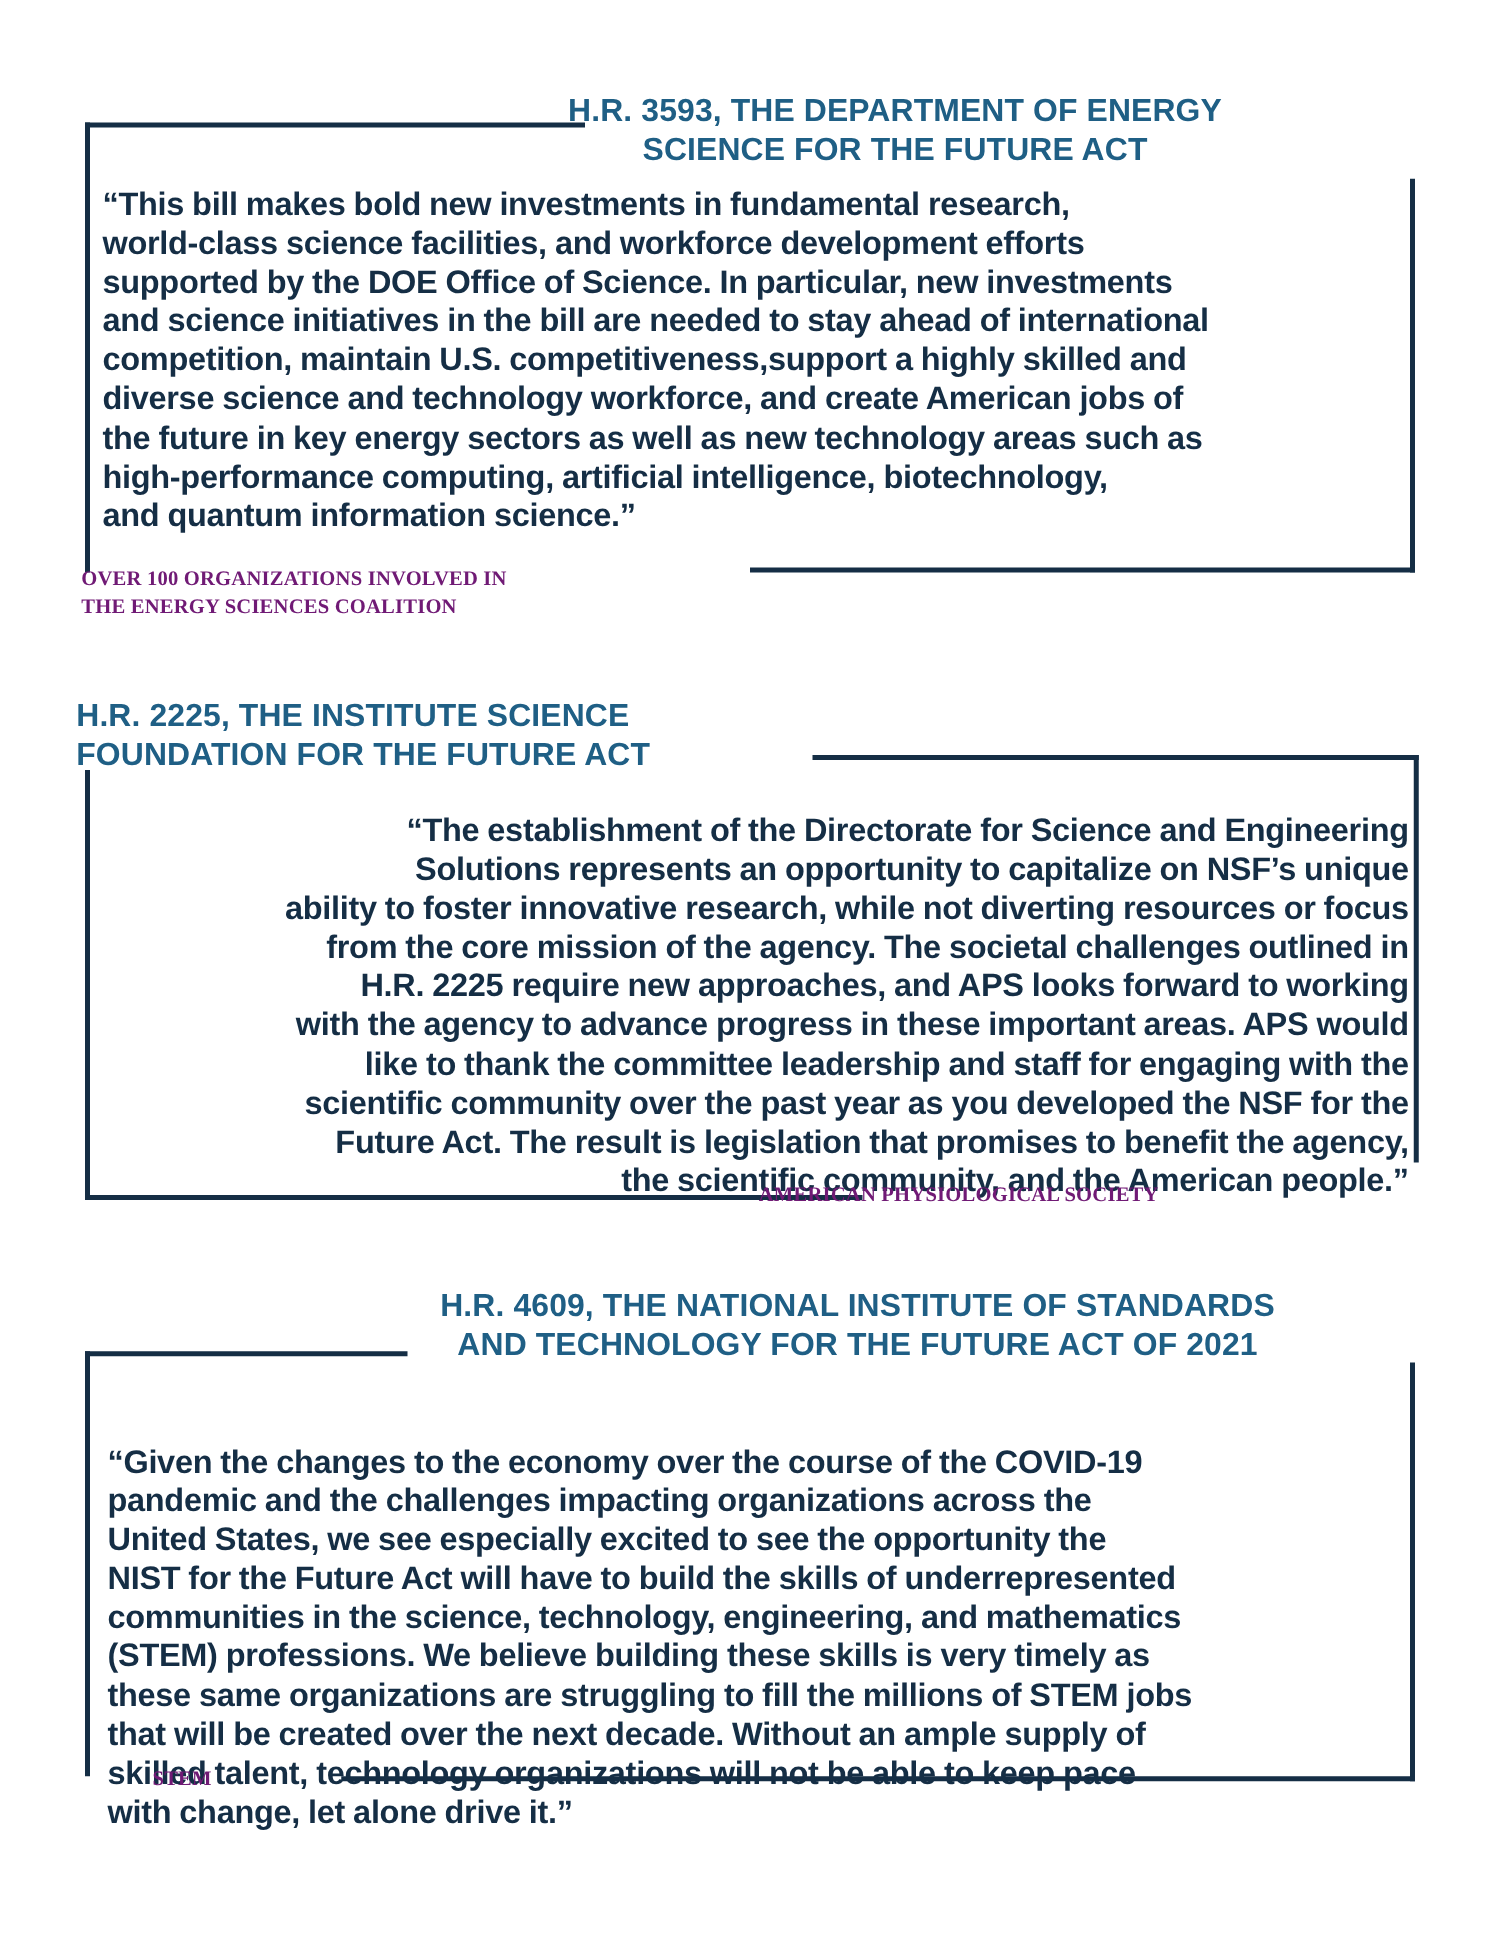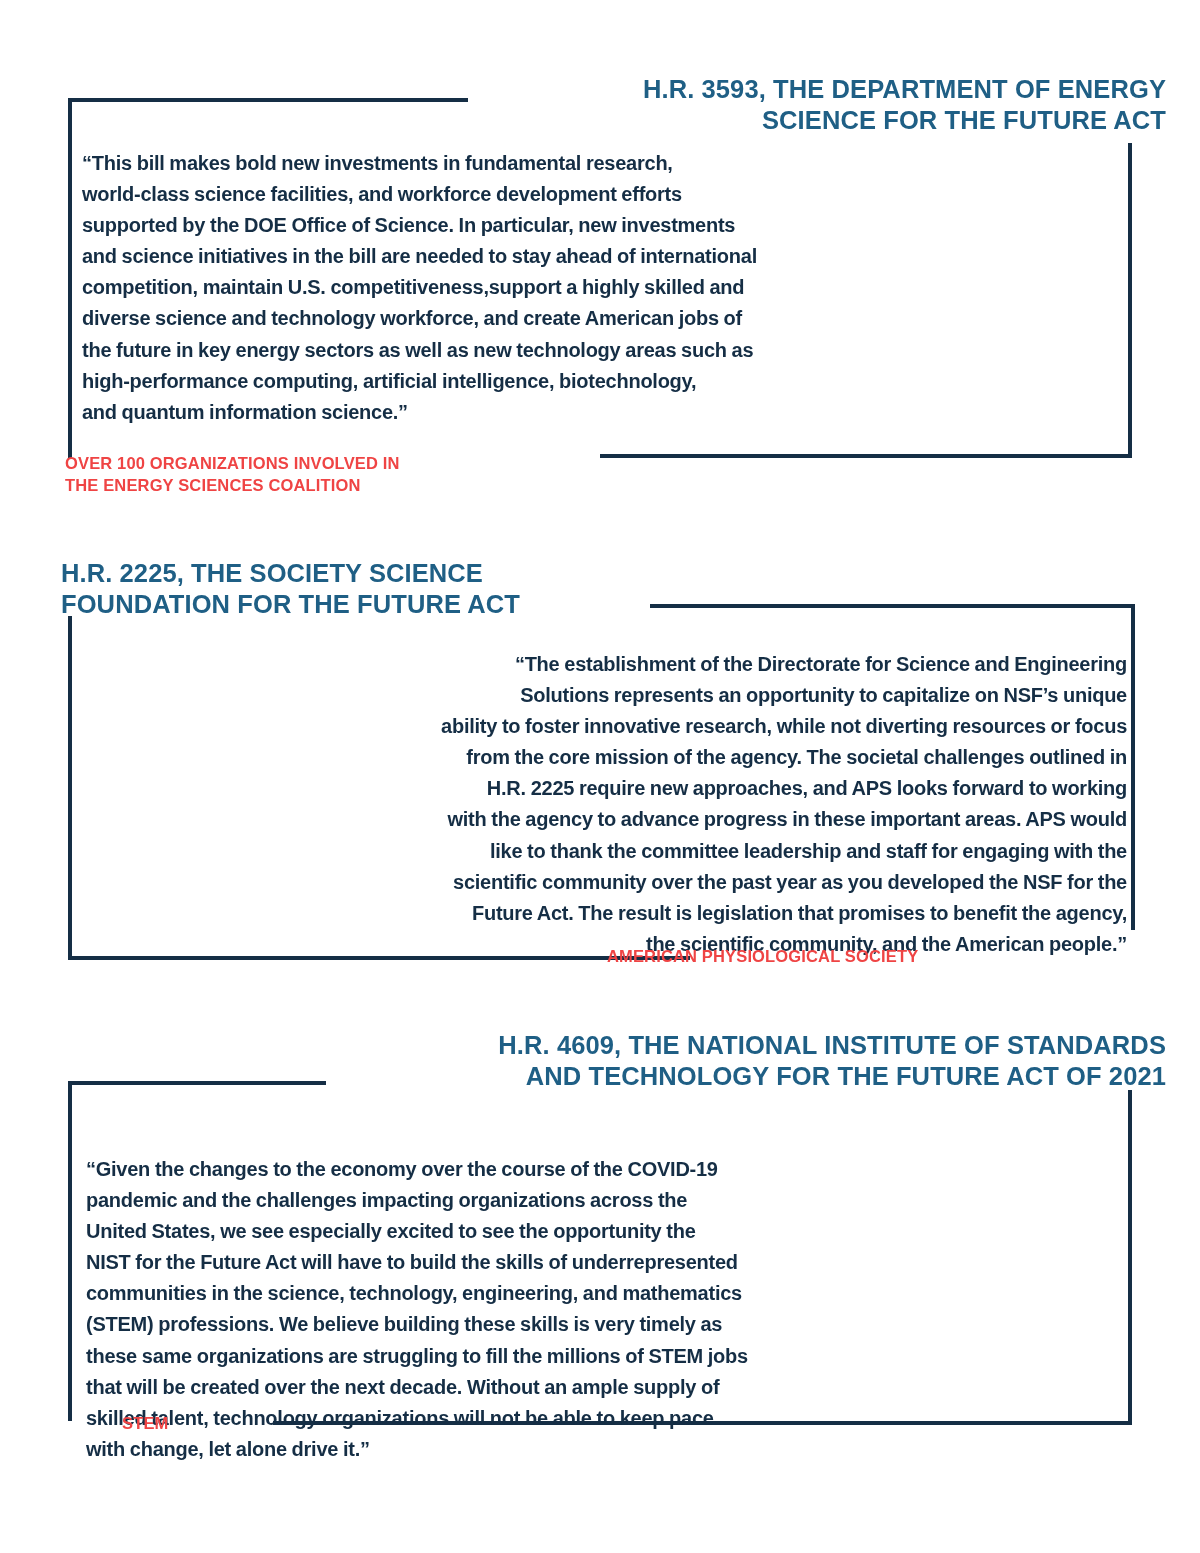--- a/index.html
+++ b/index.html
@@ -27,41 +27,41 @@
   .bill-heading {
     position: absolute;
     color: #1f5f85;
     font-family: "Liberation Sans", sans-serif;
     font-weight: bold;
     font-size: 25.5px;
     line-height: 31px;
     letter-spacing: 0.1px;
     white-space: pre-line;
   }
-  .bill-heading.align-right { text-align: right; }
+  .bill-heading.align-right { text-align: center; }
   .bill-heading.align-left  { text-align: left;  }
 
   
   .quote-text {
     position: absolute;
     color: #152e45;
     font-family: "Liberation Sans", sans-serif;
     font-weight: bold;
-    font-size: 20px;
+    font-size: 26px;
     line-height: 31.1px;
     letter-spacing: -0.25px;
     white-space: pre-line;
     word-spacing: -0.5px;
   }
 
   
   .attribution {
     position: absolute;
-    color: #ef4444;
-    font-family: Liberation Sans, sans-serif;
+    color: #701a75;
+    font-family: Liberation Serif, serif;
     font-weight: bold;
     font-size: 16.5px;
     line-height: 22px;
     letter-spacing: 0.15px;
     white-space: pre-line;
   }
   .attribution.align-right { }
 
   
   .rule {
@@ -95,21 +95,21 @@
 the future in key energy sectors as well as new technology areas such as
 high-performance computing, artificial intelligence, biotechnology,
 and quantum information science.”</div>
 
     <div class="attribution" style="left:65px; top:452px; width:540px;">OVER 100 ORGANIZATIONS INVOLVED IN
 THE ENERGY SCIENCES COALITION</div>
   </div>
 
   <div>
 
-    <div class="bill-heading align-left" style="left:61px; top:558px; width:700px;">H.R. 2225, THE SOCIETY SCIENCE
+    <div class="bill-heading align-left" style="left:61px; top:558px; width:700px;">H.R. 2225, THE INSTITUTE SCIENCE
 FOUNDATION FOR THE FUTURE ACT</div>
 
     <div class="rule rule-h" style="left:650px; top:604px; width:485px;"></div>
     <div class="rule rule-v" style="left:1131px; top:604px; height:326px;"></div>
     <div class="rule rule-v" style="left:68px; top:616px; height:343px;"></div>
     <div class="rule rule-h" style="left:68px; top:956px; width:622px;"></div>
 
     <div class="quote-text" style="left:82px; top:649px; width:1045px;text-align:right;">“The establishment of the Directorate for Science and Engineering
 Solutions represents an opportunity to capitalize on NSF’s unique
 ability to foster innovative research, while not diverting resources or focus

